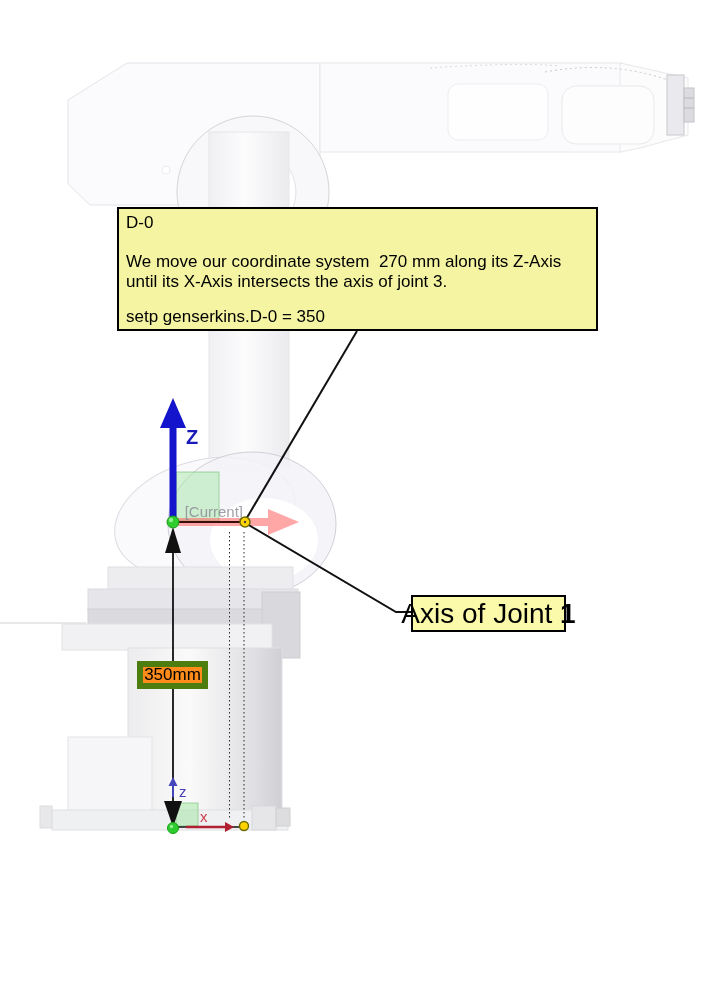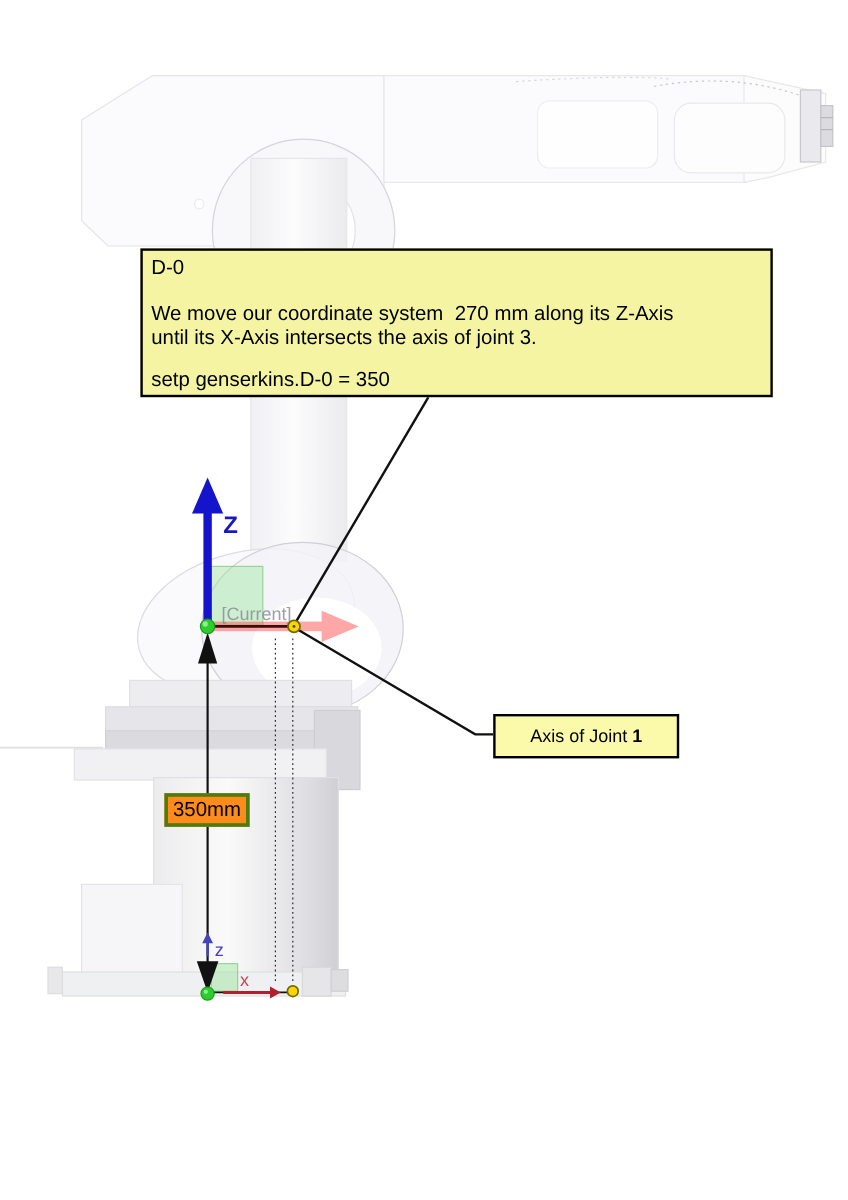--- a/index.html
+++ b/index.html
@@ -8,50 +8,50 @@
     width: 707px; height: 1000px;
     background: #ffffff;
     overflow: hidden;
     font-family: "Liberation Sans", sans-serif;
   }
   .stage svg { position:absolute; left:0; top:0; }
 
   
   .callout {
     position:absolute; left:117px; top:207px;
-    width:527px; height:124px;
+    width:481px; height:124px;
     box-sizing:border-box;
     background:#f4f4a2;
     border:2px solid #000;
     padding:4px 7px;
     font-size:17px; line-height:20px; color:#000;
   }
   .callout .title { margin-bottom:19px; }
   .callout .body-line { white-space:pre; }
   .callout .command { margin-top:15px; }
 
   
   .joint-label {
     position:absolute; left:411px; top:595px;
     width:155px; height:37px;
     box-sizing:border-box;
     background:#fafaaa;
     border:2px solid #000;
     display:flex; align-items:center; justify-content:center;
-    font-size:15px; color:#000; white-space:pre;
+    font-size:28px; color:#000; white-space:pre;
   }
   .joint-label .num { font-weight:bold; }
 
   
   .dim-label {
     position:absolute; left:137px; top:661px;
     width:71px; height:28px;
     box-sizing:border-box;
     background:#ff8c1a;
-    border:3px solid #4d7c0f;
+    border:6px solid #4d7c0f;
     display:flex; align-items:center; justify-content:center;
     font-size:17px; color:#000;
   }
 </style>
 </head>
 <body>
 
 <div class="stage">
 
   <svg width="707" height="1000" viewBox="0 0 707 1000">

